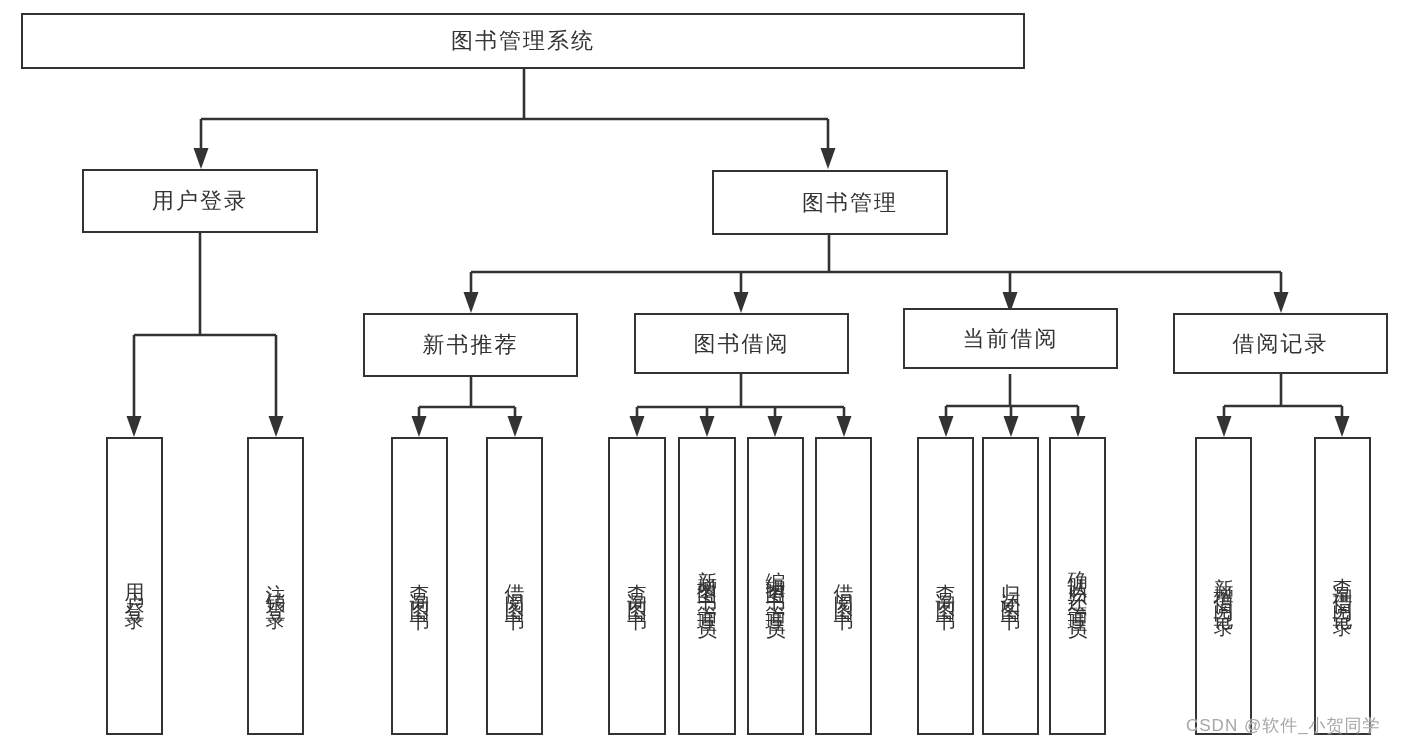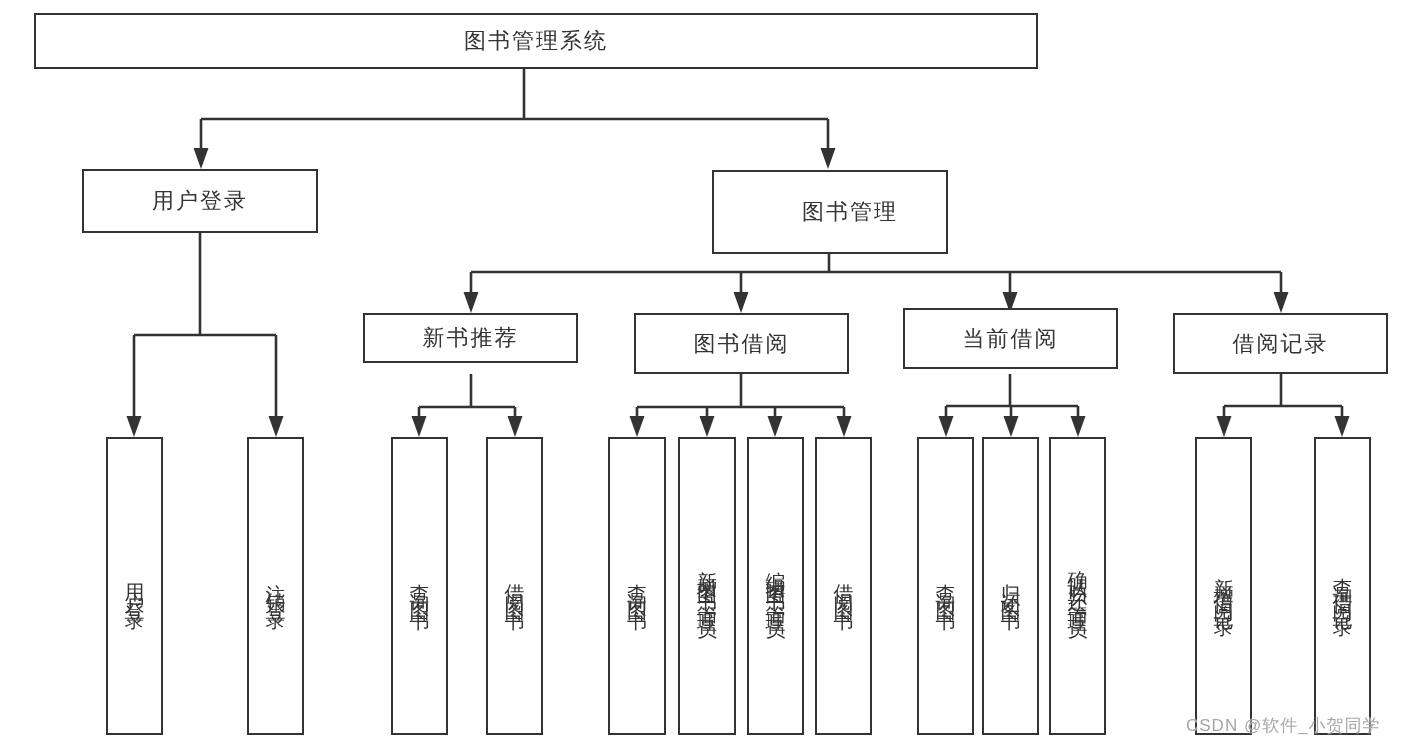--- a/index.html
+++ b/index.html
@@ -101,26 +101,26 @@
     <path d="M1010 374 V406 M946 406 H1078 M946 406 V419 M1011 406 V419 M1078 406 V419"></path>
     <polygon points="946,437 938.5,416 953.5,416"></polygon>
     <polygon points="1011,437 1003.5,416 1018.5,416"></polygon>
     <polygon points="1078,437 1070.5,416 1085.5,416"></polygon>
 
     <path d="M1281 374 V406 M1224 406 H1342 M1224 406 V419 M1342 406 V419"></path>
     <polygon points="1224,437 1216.5,416 1231.5,416"></polygon>
     <polygon points="1342,437 1334.5,416 1349.5,416"></polygon>
   </svg>
 
-  <div class="box hbox" style="left:34px;top:13px;width:1004px;height:56px;">图书管理系统</div>
+  <div class="box hbox" style="left:21px;top:13px;width:1004px;height:56px;">图书管理系统</div>
 
   <div class="box hbox" style="left:82px;top:169px;width:236px;height:64px;">用户登录</div>
-  <div class="box hbox" style="left:712px;top:170px;width:236px;height:84px;padding-left:40px;">图书管理</div>
+  <div class="box hbox" style="left:712px;top:170px;width:236px;height:65px;padding-left:40px;">图书管理</div>
 
-  <div class="box hbox" style="left:363px;top:313px;width:215px;height:50px;">新书推荐</div>
+  <div class="box hbox" style="left:363px;top:313px;width:215px;height:64px;">新书推荐</div>
   <div class="box hbox" style="left:634px;top:313px;width:215px;height:61px;">图书借阅</div>
   <div class="box hbox" style="left:903px;top:308px;width:215px;height:61px;">当前借阅</div>
   <div class="box hbox" style="left:1173px;top:313px;width:215px;height:61px;">借阅记录</div>
 
   <div class="box vbox" style="left:106px;top:437px;width:57px;height:298px;">用户登录</div>
   <div class="box vbox" style="left:247px;top:437px;width:57px;height:298px;">注销登录</div>
 
   <div class="box vbox" style="left:391px;top:437px;width:57px;height:298px;">查询图书</div>
   <div class="box vbox" style="left:486px;top:437px;width:57px;height:298px;">借阅图书</div>
 

